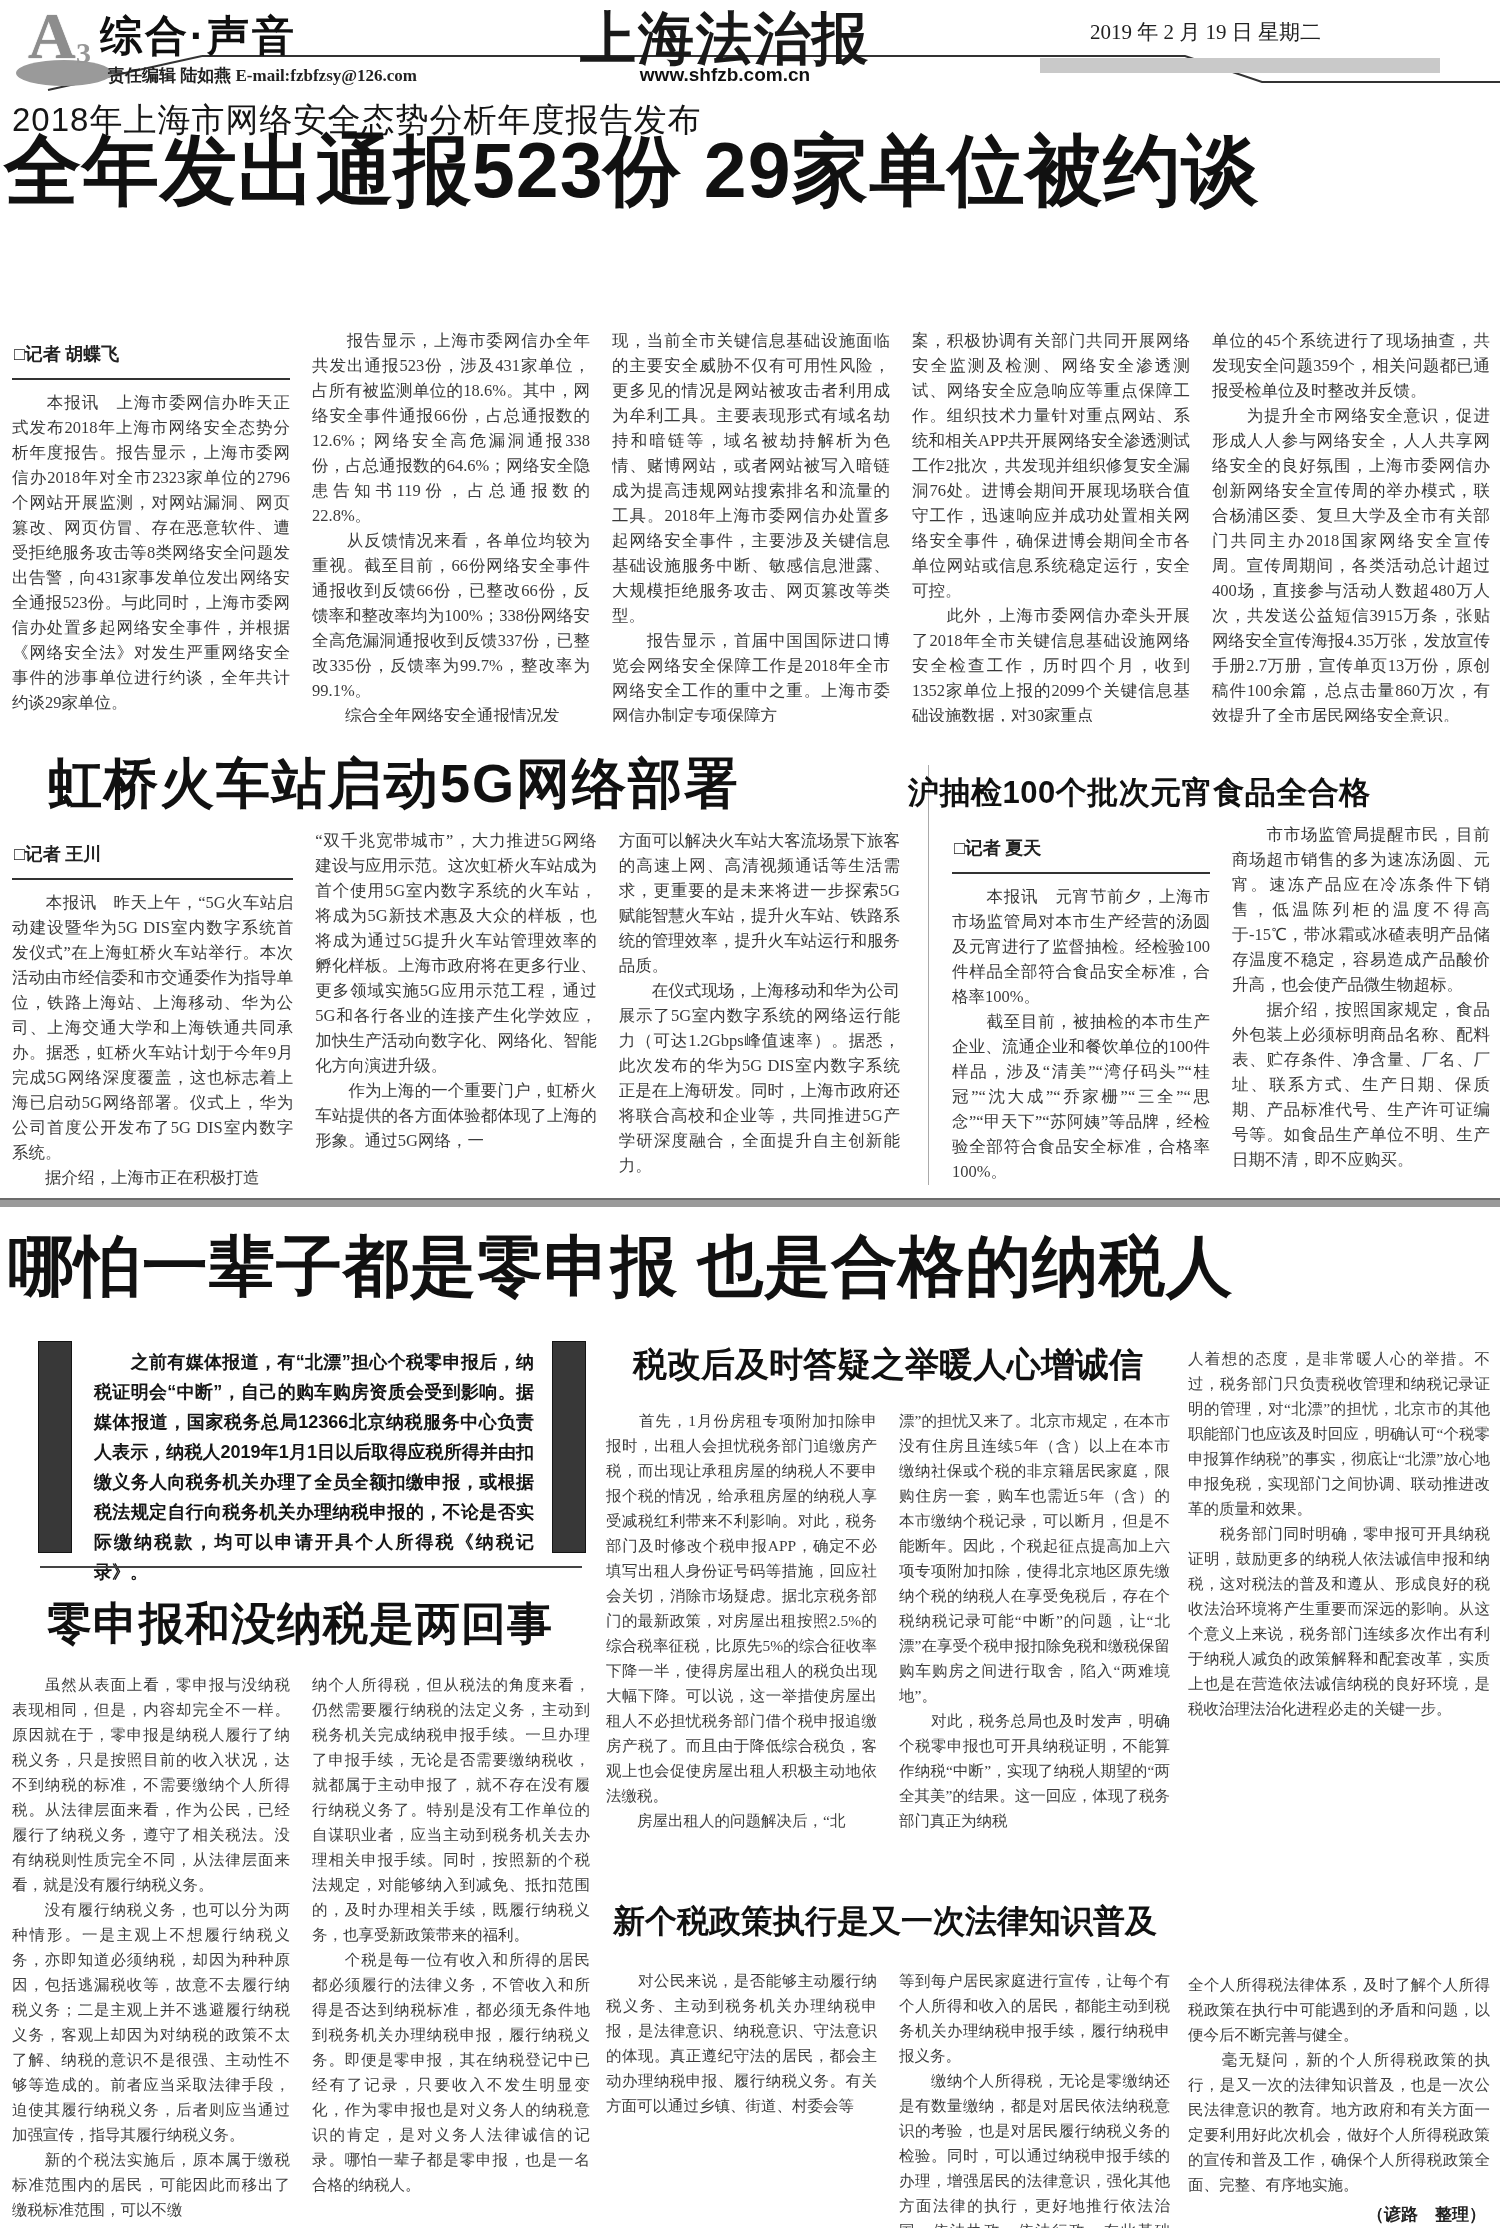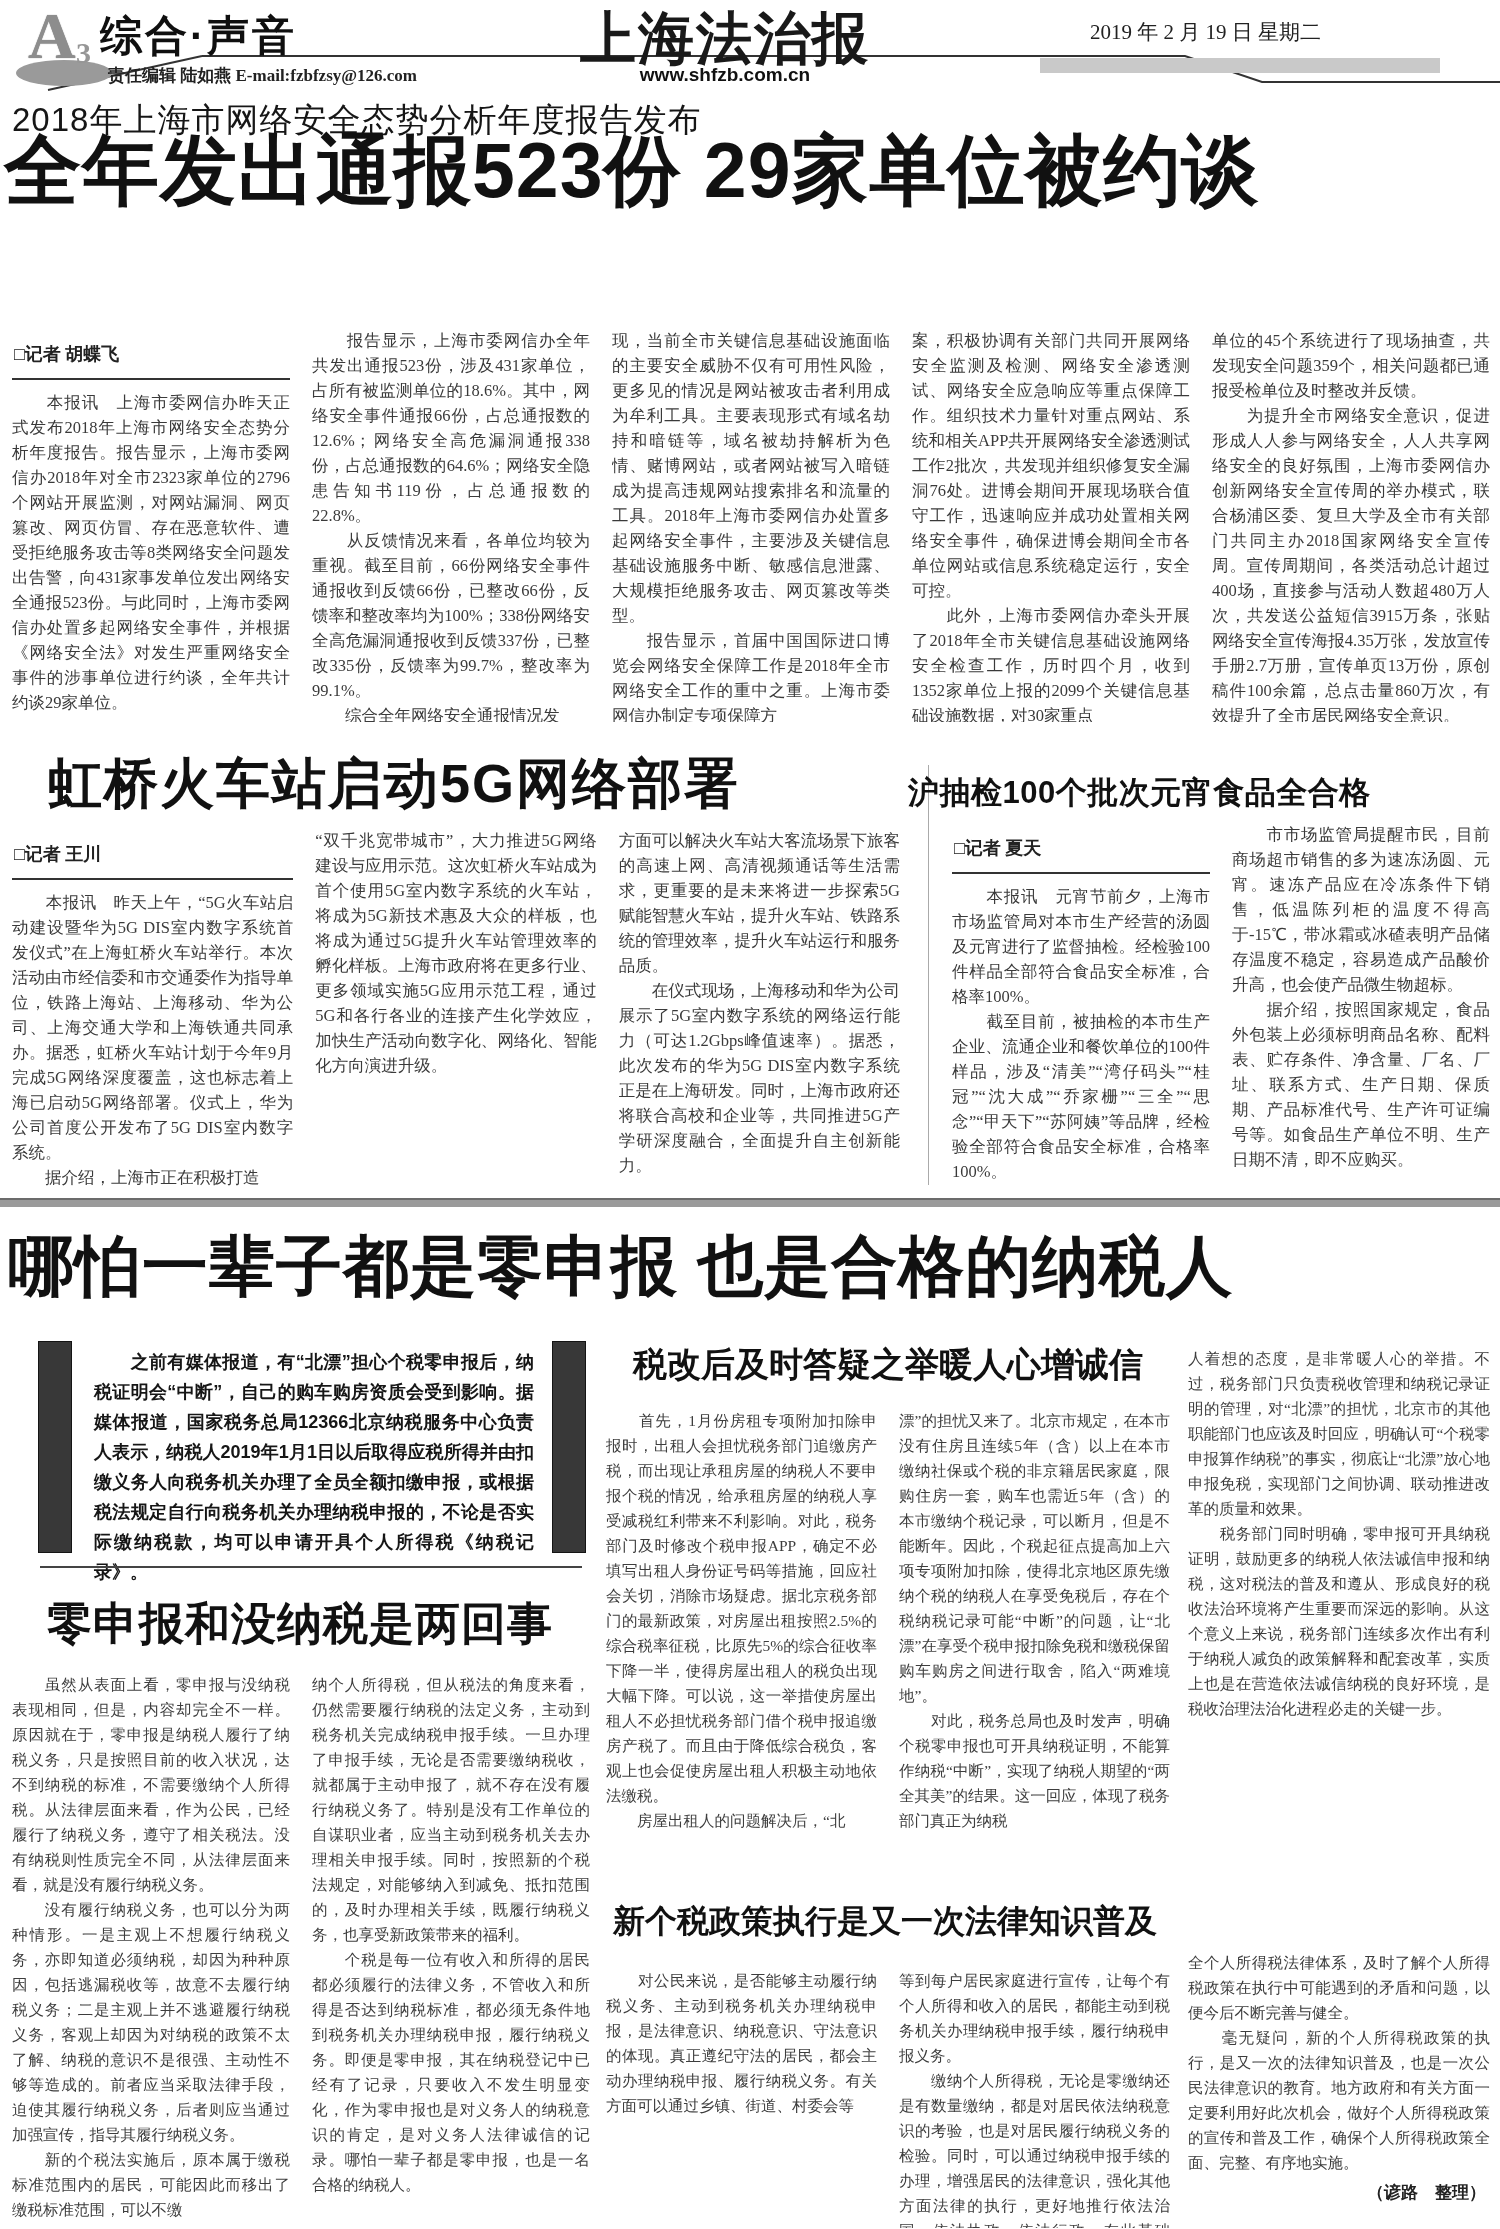--- a/index.html
+++ b/index.html
@@ -63,21 +63,21 @@
   .mid-sub-b { position:absolute; left:606px; top:1342px; width:564px; text-align:center; font-size:34px; white-space:nowrap; }
   .reform-cols { position:absolute; left:606px; top:1408px; width:564px; height:488px; gap:22px; }
   .reform-cols .col { flex:1; }
   .mid-sub-c { position:absolute; left:600px; top:1900px; width:570px; text-align:center; font-size:32px; white-space:nowrap; }
   .law-cols { position:absolute; left:606px; top:1968px; width:564px; height:260px; gap:22px; }
   .law-cols .col { flex:1; }
 
   .tax-body .para, .zero-cols .para, .reform-cols .para, .law-cols .para, .right-col .para { font-size:15.5px; line-height:25px; color:#3d3d3d; }
 
   .right-col { position:absolute; left:1188px; top:1346px; width:302px; height:882px; }
-  .right-col .part2 { position:absolute; left:0; top:604px; width:100%; }
+  .right-col .part2 { position:absolute; left:0; top:626px; width:100%; }
   .attribution { text-align:right; font-size:17px; font-weight:bold; color:#222; margin-top:6px; padding-right:4px; }
 </style>
 </head>
 <body>
 
 <div class="page">
 
   <svg class="hdr-svg" viewBox="0 0 1500 95" xmlns="http://www.w3.org/2000/svg">
     <line x1="48" y1="90" x2="202" y2="56" stroke="#333" stroke-width="2"></line>
     <polyline points="202,56 1185,56 1262,82 1500,82" fill="none" stroke="#333" stroke-width="2"></polyline>
@@ -129,20 +129,21 @@
   <div class="cols a2-cols">
     <div class="col">
       <div class="byline">□记者  王川</div>
       <div>
           <p class="para">　　本报讯　昨天上午，“5G火车站启动建设暨华为5G DIS室内数字系统首发仪式”在上海虹桥火车站举行。本次活动由市经信委和市交通委作为指导单位，铁路上海站、上海移动、华为公司、上海交通大学和上海铁通共同承办。据悉，虹桥火车站计划于今年9月完成5G网络深度覆盖，这也标志着上海已启动5G网络部署。仪式上，华为公司首度公开发布了5G DIS室内数字系统。</p>
           <p class="para">　　据介绍，上海市正在积极打造</p>
         </div>
     </div>
     <div class="col">
         <p class="para">“双千兆宽带城市”，大力推进5G网络建设与应用示范。这次虹桥火车站成为首个使用5G室内数字系统的火车站，将成为5G新技术惠及大众的样板，也将成为通过5G提升火车站管理效率的孵化样板。上海市政府将在更多行业、更多领域实施5G应用示范工程，通过5G和各行各业的连接产生化学效应，加快生产活动向数字化、网络化、智能化方向演进升级。</p>
+        <p class="para">　　作为上海的一个重要门户，虹桥火车站提供的各方面体验都体现了上海的形象。通过5G网络，一</p>
       </div>
     <div class="col">
         <p class="para">方面可以解决火车站大客流场景下旅客的高速上网、高清视频通话等生活需求，更重要的是未来将进一步探索5G赋能智慧火车站，提升火车站、铁路系统的管理效率，提升火车站运行和服务品质。</p>
         <p class="para">　　在仪式现场，上海移动和华为公司展示了5G室内数字系统的网络运行能力（可达1.2Gbps峰值速率）。据悉，此次发布的华为5G DIS室内数字系统正是在上海研发。同时，上海市政府还将联合高校和企业等，共同推进5G产学研深度融合，全面提升自主创新能力。</p>
       </div>
   </div>
 
   <div class="vrule"></div>
 
   <div class="a3-headline headline-sans">沪抽检100个批次元宵食品全合格</div>

